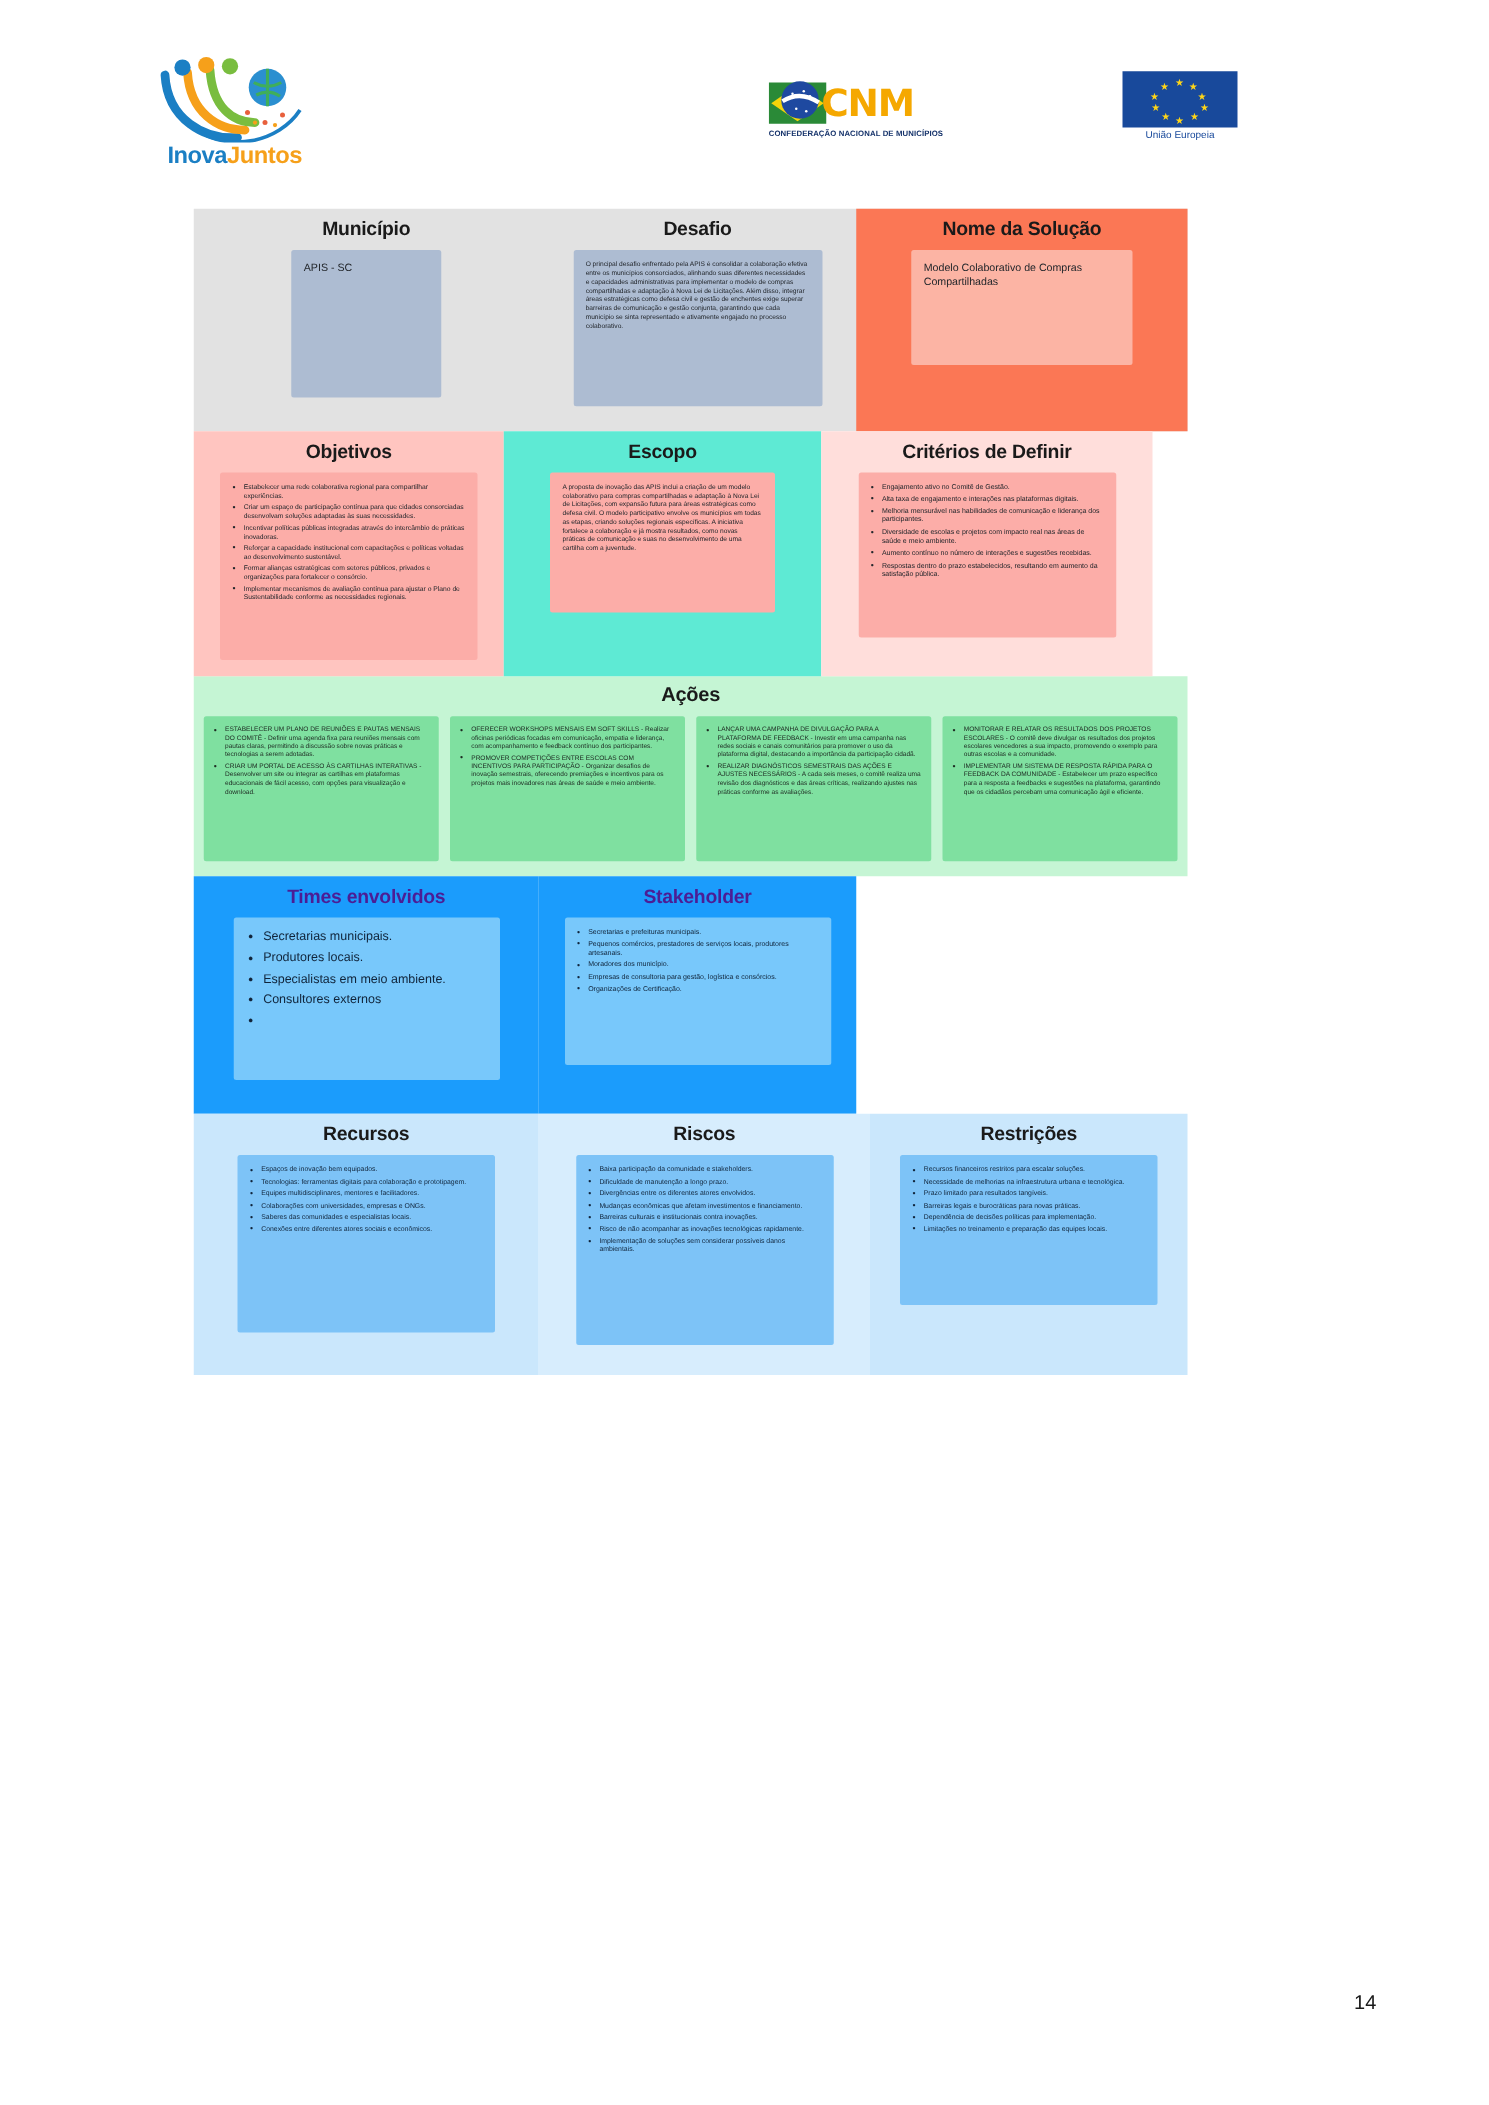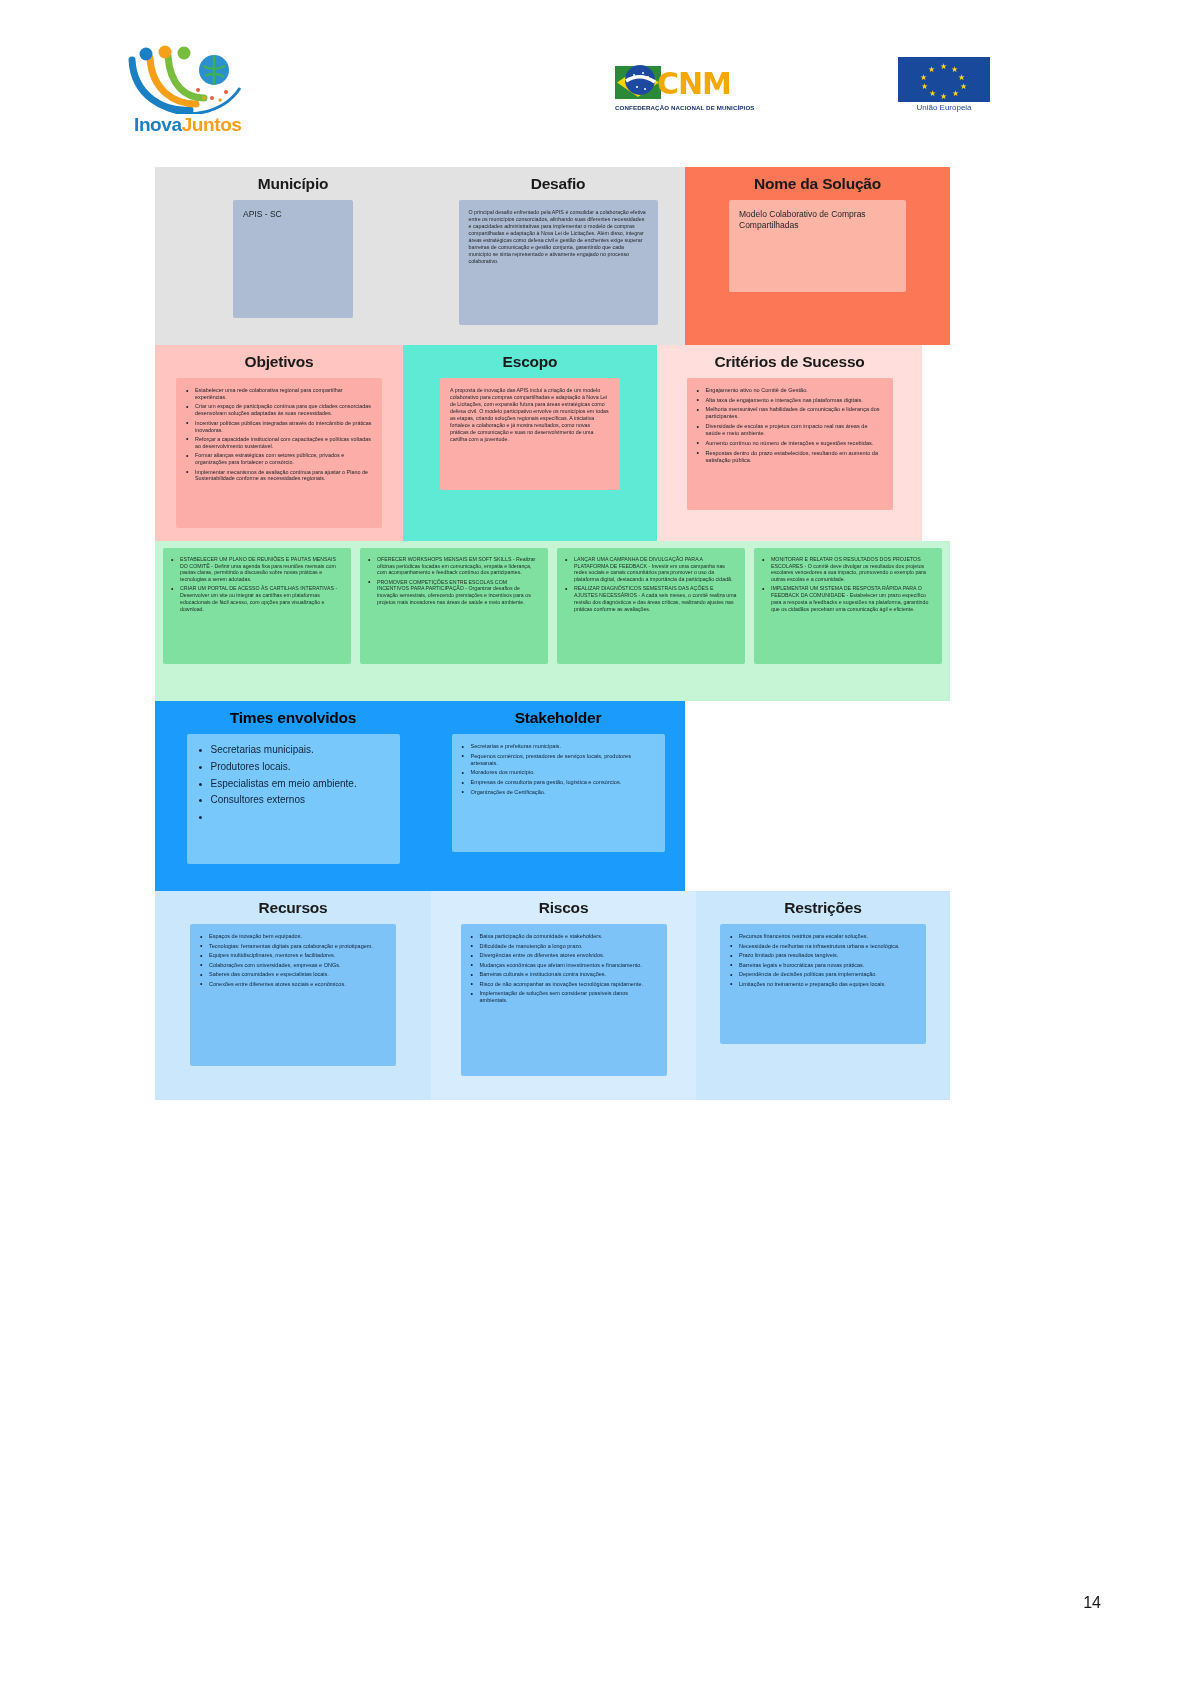--- a/index.html
+++ b/index.html
@@ -81,21 +81,21 @@
   
   .row3 { background: #c5f5d4; height: 160px; display: block; padding: 7px 0 0 0; }
   .acoes-grid { display: flex; padding: 0 8px; gap: 9px; }
   .note-acao { background: #7fe0a0; width: 25%; height: 116px; padding: 8px 8px; font-size: 5.25px; color: #1d2b22; }
 
   
   .row4 { height: 190px; }
   .r4-c1 { width: 276px; background: #1b9cfc; }
   .r4-c2 { width: 254px; background: #1b9cfc; }
   .r4-c3 { width: 265px; background: #1b9cfc; }
-  .r4 .sec-title { color: #000000; }
+  .r4 .sec-title { color: #4c1d95; }
   .note-times { background: #78c8fb; width: 213px; height: 130px; margin: 0 auto; padding: 10px 12px; font-size: 10px; color: #10243a; }
   .note-times li { padding-left: 12px; margin-bottom: 4px; }
   .note-times li:before { font-size: 11px; top: -1px; }
   .note-stake { background: #78c8fb; width: 213px; height: 118px; margin: 0 auto; padding: 9px 10px; font-size: 5.6px; color: #10243a; }
   .note-publico { background: #78c8fb; width: 213px; height: 118px; margin: 0 auto; padding: 9px 10px; font-size: 5.6px; color: #10243a; }
 
   
   .row5 { height: 209px; }
   .r5-c1 { width: 276px; background: #cae7fc; }
   .r5-c2 { width: 254px; background: #cae7fc; }
@@ -213,35 +213,36 @@
           </ul>
         </div>
       </div>
       <div class="cell r2-c2">
         <div class="sec-title">Escopo</div>
         <div class="note note-escopo">
           <p>A proposta de inovação das APIS inclui a criação de um modelo colaborativo para compras compartilhadas e adaptação à Nova Lei de Licitações, com expansão futura para áreas estratégicas como defesa civil. O modelo participativo envolve os municípios em todas as etapas, criando soluções regionais específicas. A iniciativa fortalece a colaboração e já mostra resultados, como novas práticas de comunicação e suas no desenvolvimento de uma cartilha com a juventude.</p>
         </div>
       </div>
       <div class="cell r2-c3">
-        <div class="sec-title">Critérios de Sucesso</div>
+        <div class="sec-title">Critérios de Definir</div>
         <div class="note note-criterios">
           <ul>
             <li>Engajamento ativo no Comitê de Gestão.</li>
             <li>Alta taxa de engajamento e interações nas plataformas digitais.</li>
             <li>Melhoria mensurável nas habilidades de comunicação e liderança dos participantes.</li>
             <li>Diversidade de escolas e projetos com impacto real nas áreas de saúde e meio ambiente.</li>
             <li>Aumento contínuo no número de interações e sugestões recebidas.</li>
             <li>Respostas dentro do prazo estabelecidos, resultando em aumento da satisfação pública.</li>
           </ul>
         </div>
       </div>
     </div>
 
     <div class="band row3">
+      <div class="sec-title wide">Ações</div>
       <div class="acoes-grid">
         <div class="note note-acao">
           <ul>
             <li>ESTABELECER UM PLANO DE REUNIÕES E PAUTAS MENSAIS DO COMITÊ - Definir uma agenda fixa para reuniões mensais com pautas claras, permitindo a discussão sobre novas práticas e tecnologias a serem adotadas.</li>
             <li>CRIAR UM PORTAL DE ACESSO ÀS CARTILHAS INTERATIVAS - Desenvolver um site ou integrar as cartilhas em plataformas educacionais de fácil acesso, com opções para visualização e download.</li>
           </ul>
         </div>
         <div class="note note-acao">
           <ul>
             <li>OFERECER WORKSHOPS MENSAIS EM SOFT SKILLS - Realizar oficinas periódicas focadas em comunicação, empatia e liderança, com acompanhamento e feedback contínuo dos participantes.</li>

